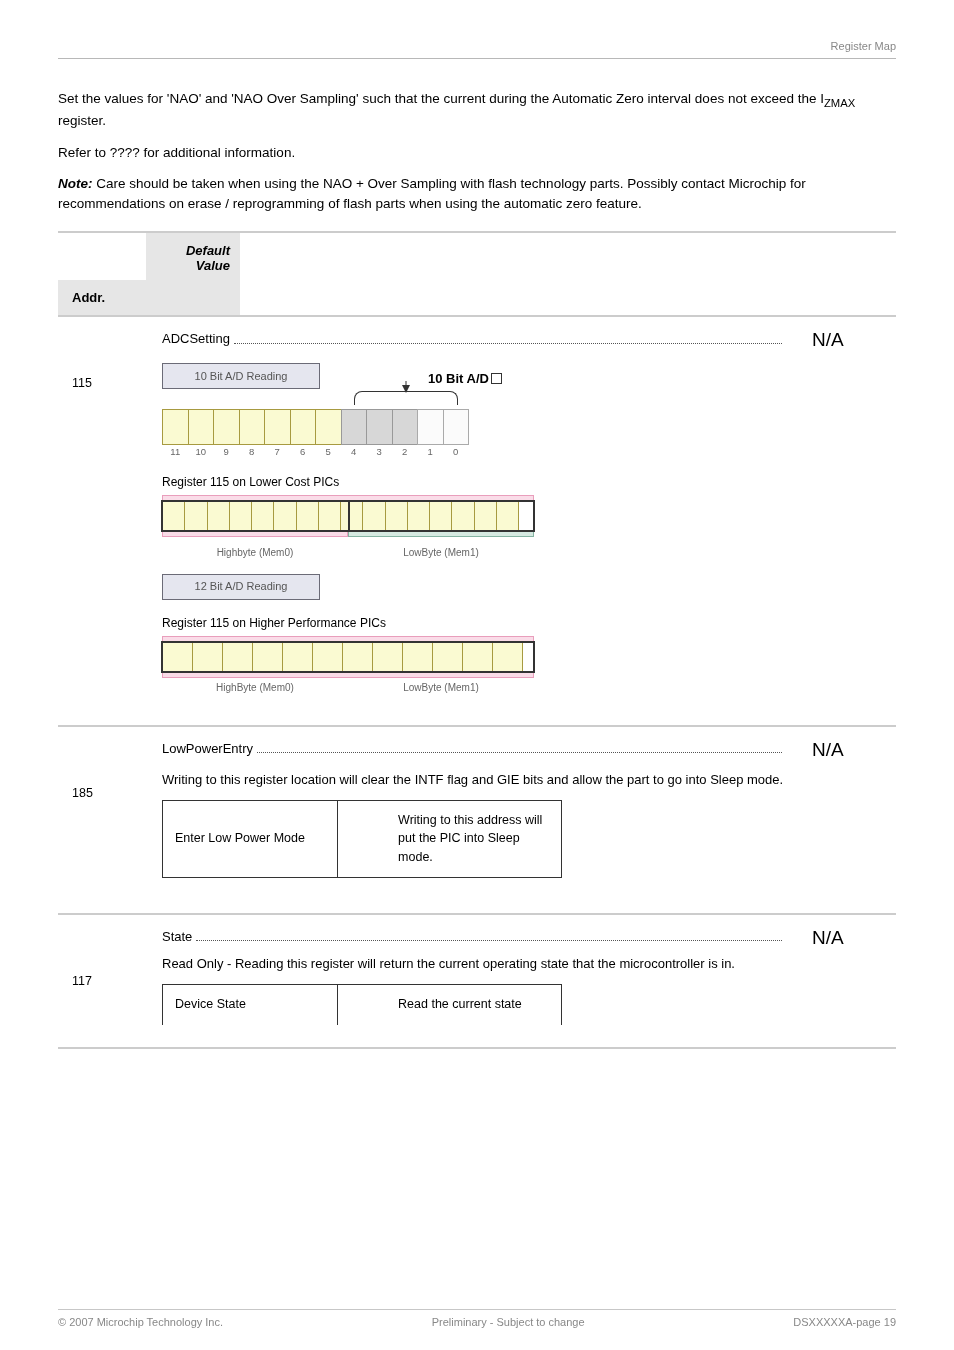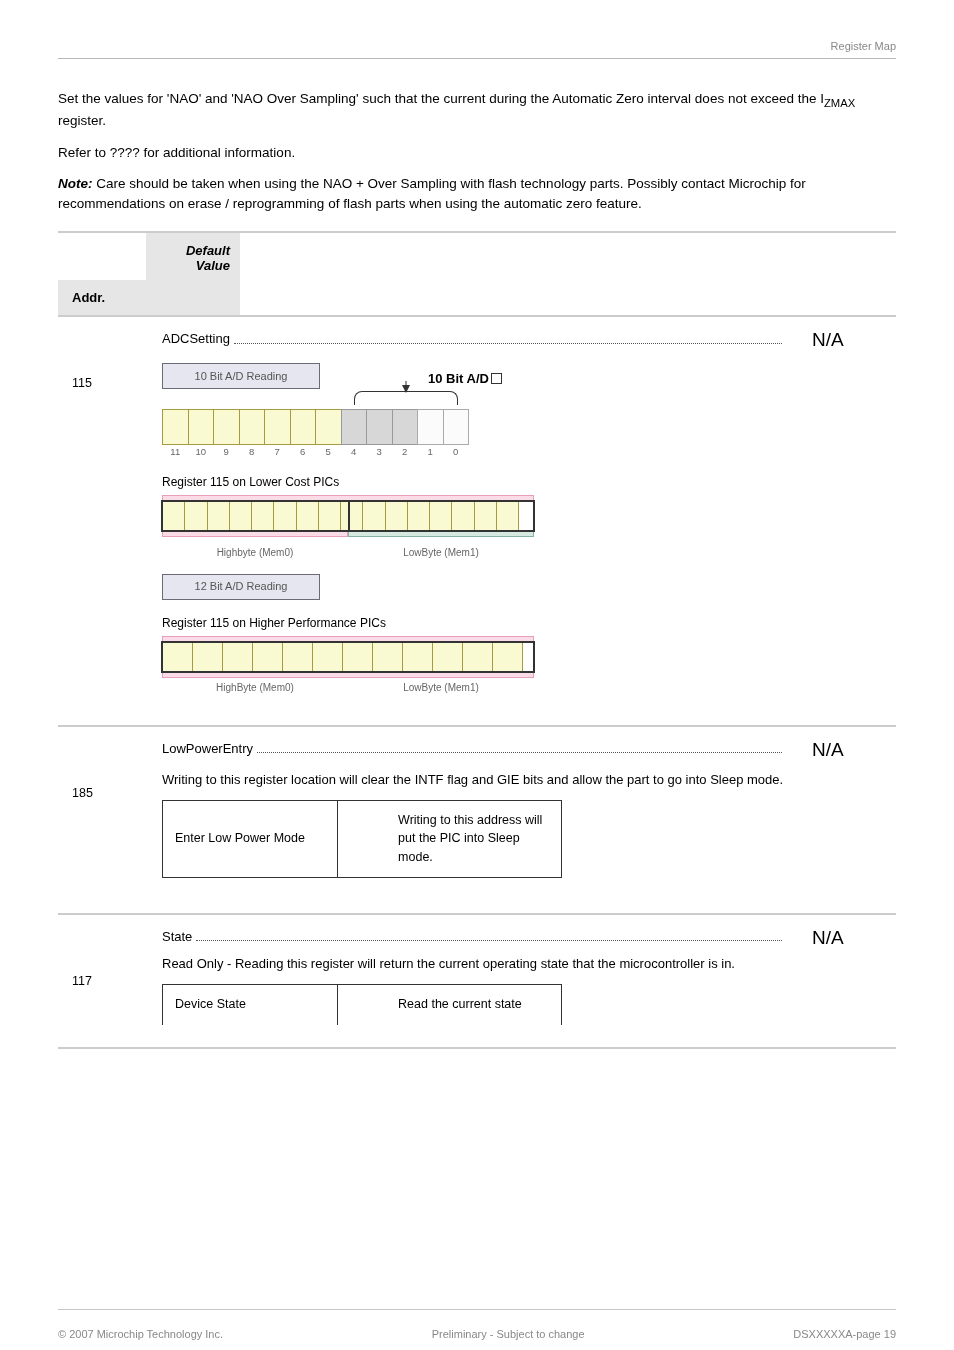--- a/index.html
+++ b/index.html
@@ -87,21 +87,21 @@
   .pinkbar { height: 6px; background: #fadce8; border: 1px solid #e99ebc; }
   .bluebar { background: #d5e9e1 !important; border-color:#84b3a1 !important; }
   .halves { display: flex; }
   .halves .half { flex: 1 1 50%; text-align: center; font-size: 10px; color: #666; padding-top: 2px; }
   .reg-outline { position:absolute; top:5px; left:-1px; right:-1px; bottom:5px; border:2px solid #333; pointer-events:none; }
   .reg-midline { position:absolute; top:5px; bottom:5px; left:50%; width:2px; background:#333; }
   
   .minitab { display: flex; border: 1px solid #333; margin: 10px 0 13px 0; width: 400px; gap: 48px; }
   .minitab .mc { flex: 1 1 50%; border-right: 1px solid #333; padding: 10px 12px; font-size: 12.5px; display: flex; align-items: center; min-height: 40px; }
   .minitab .mc:last-child { border-right: none; }
-  .footer-line { border-top: 1px solid #c7c7c7; margin-top: 260px; padding-top: 18px; display:flex; justify-content: space-between; font-size:11px; color:#888; }
+  .footer-line { border-top: 1px solid #c7c7c7; margin-top: 260px; padding-top: 6px; display:flex; justify-content: space-between; font-size:11px; color:#888; }
 </style>
 </head>
 <body>
 
 <div class="page">
 
   <div class="topbar">
     <span></span>
     <span>Register Map</span>
   </div>

